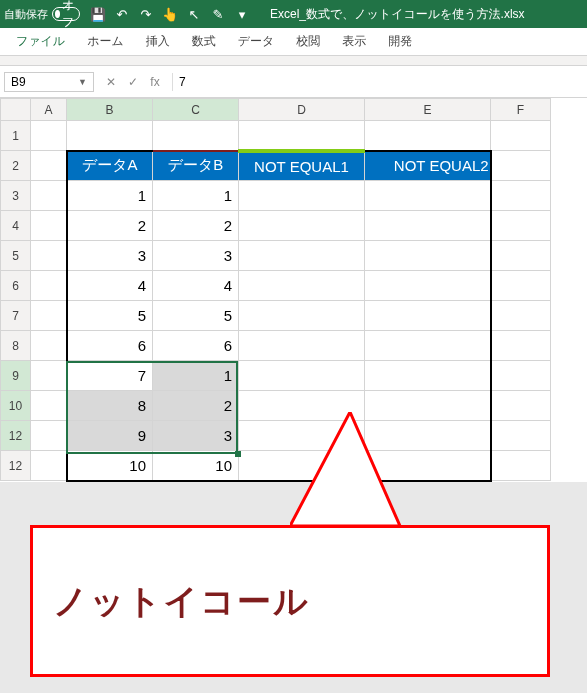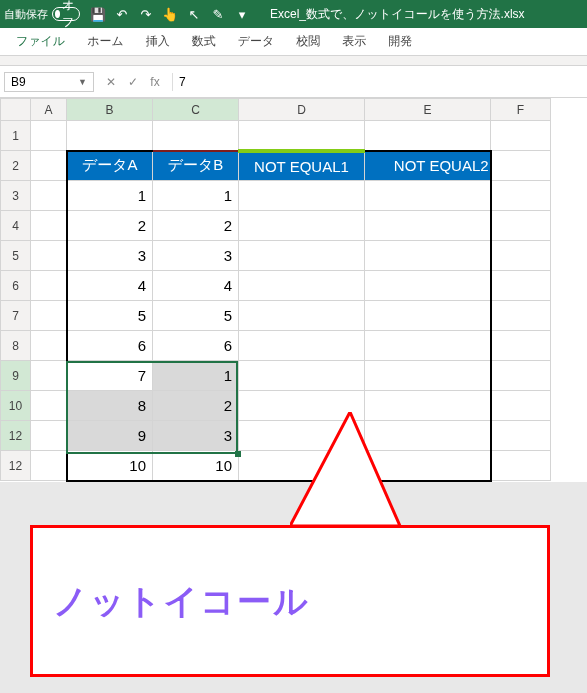--- a/index.html
+++ b/index.html
@@ -38,21 +38,21 @@
   .sel-cell { background:#d9d9d9 !important; }
   .sel-active { background:#fff !important; }
   .grid thead th.colsel { background:#d2e8d4; }
   .grid .rowhead.rowsel { background:#d2e8d4; }
   .selection-outline { position:absolute; border:2px solid #217346; pointer-events:none; }
   .selection-handle { position:absolute; width:6px; height:6px; background:#217346; }
   .tbl-left { border-left:2px solid #000 !important; }
   .tbl-right { border-right:2px solid #000 !important;padding-left:28px; }
   .callout-wrap { position:absolute; left:30px; top:490px; width:520px; height:180px; }
   .callout-box { position:absolute; left:0; top:35px; width:520px; height:152px; background:#fff; border:3px solid #ff0000; display:flex; align-items:center; justify-content:flex-start; padding:10px 20px; }
-  .callout-text { color:#8b5cf6; font-size:34px; font-weight:bold; line-height:1.3; letter-spacing:2px; }
+  .callout-text { color:#7f1d1d; font-size:34px; font-weight:bold; line-height:1.3; letter-spacing:2px; }
   svg.tri { position:absolute; left:260px; top:-78px; }
   .corner { width:30px; }
 </style>
 </head>
 <body>
 
 <div class="titlebar">
   <div class="autosave">
     <span>自動保存</span>
     <span class="toggle">オフ</span>

